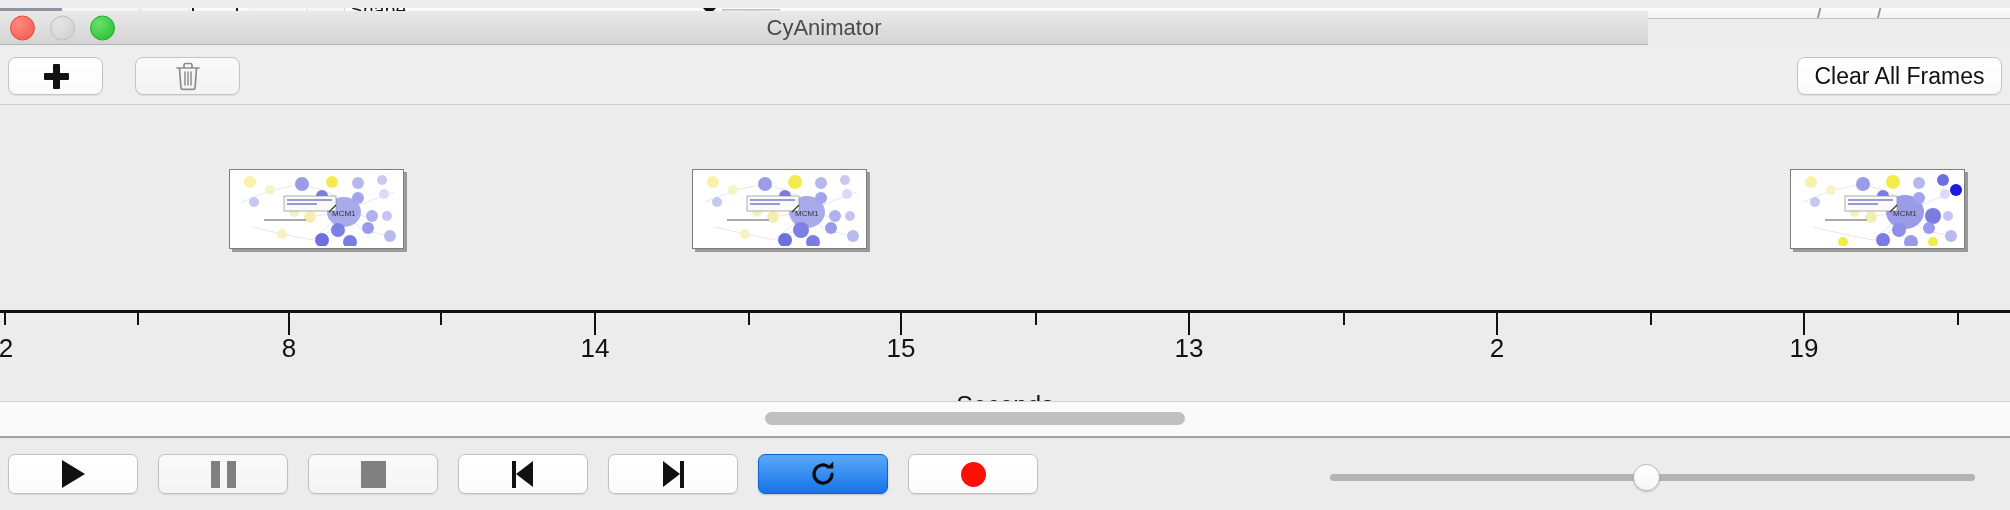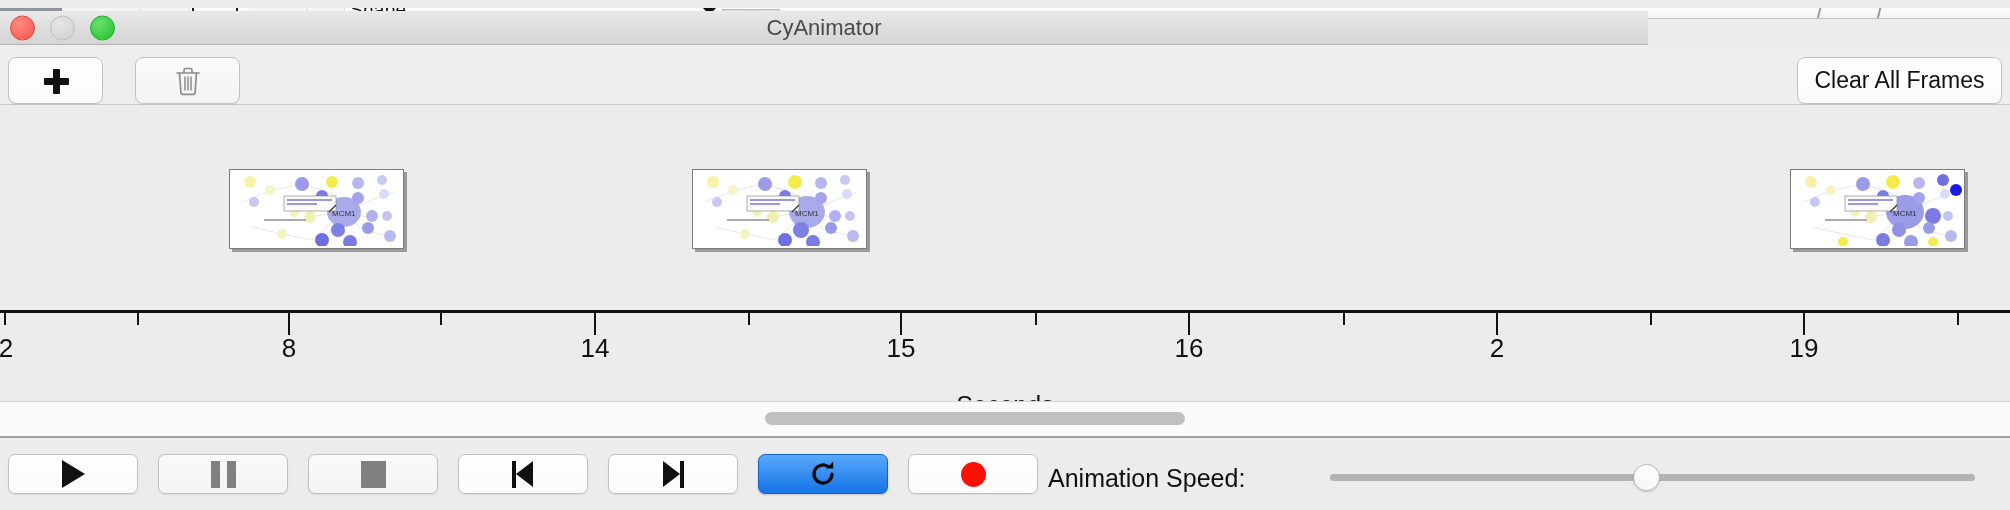--- a/index.html
+++ b/index.html
@@ -48,21 +48,21 @@
     display: flex; align-items: center; justify-content: center;
     font-size: 22px; color: #4a4a4a;
   }
 
   
   .toolbar {
     position: absolute; left: 0; top: 45px; width: 2010px; height: 60px;
     background: #eeeeee; border-bottom: 1px solid #cfcfcf;
   }
   .btn {
-    position: absolute; top: 12px; height: 47px;
+    position: absolute; top: 12px; height: 38px;
     border: 1px solid #c3c3c3; border-radius: 8px;
     background: linear-gradient(#ffffff, #fafafa);
     box-shadow: 0 1px 1px rgba(0,0,0,.07);
     display: flex; align-items: center; justify-content: center;
     cursor: pointer; font-size: 21px; color: #111;
   }
   .btn.disabled { background: linear-gradient(#fafafa, #f3f3f3); color: #9b9b9b; }
   #btn-add   { left: 8px;  width: 95px; }
   #btn-del   { left: 135px; width: 105px; }
   #btn-clear { right: 8px; width: 205px; font-size: 23px; }
@@ -349,21 +349,21 @@
     <div class="tick minor" style="left:1343px;"></div>
     <div class="tick major" style="left:1496px;"></div>
     <div class="tick minor" style="left:1650px;"></div>
     <div class="tick major" style="left:1803px;"></div>
     <div class="tick minor" style="left:1957px;"></div>
 
     <div class="tick-label" style="left:6px;">2</div>
     <div class="tick-label" style="left:289px;">8</div>
     <div class="tick-label" style="left:595px;">14</div>
     <div class="tick-label" style="left:901px;text-align:center;">15</div>
-    <div class="tick-label" style="left:1189px;">16</div>
+    <div class="tick-label" style="left:1189px;">13</div>
     <div class="tick-label" style="left:1497px;">2</div>
     <div class="tick-label" style="left:1804px;">19</div>
 
     <div class="axis-title">Seconds</div>
   </div>
 
   <div class="scrollstrip">
     <div class="scroll-thumb" style="left:765px;width:420px;"></div>
   </div>
 
@@ -395,19 +395,18 @@
     <div class="pbtn active" style="left:758px;">
       <svg width="30" height="30" viewBox="0 0 30 30">
         <path d="M24 15 a9 9 0 1 1 -4.2 -7.6" fill="none" stroke="#0b0b0b" stroke-width="3.2" stroke-linecap="round"></path>
         <path d="M25.2 2.5 L25.2 9.4 L18.4 9.4 Z" fill="#0b0b0b"></path>
       </svg>
     </div>
     <div class="pbtn" style="left:908px;">
       <span class="ic-record"></span>
     </div>
 
-    <div class="speed-label" style="left:1048px;">Animation Speed:</div>
     <div class="slider-track" style="left:1330px;width:645px;">
     </div>
     <div class="slider-knob" style="left:1633px;"></div>
   </div>
 
 </div>
 
 </body></html>

